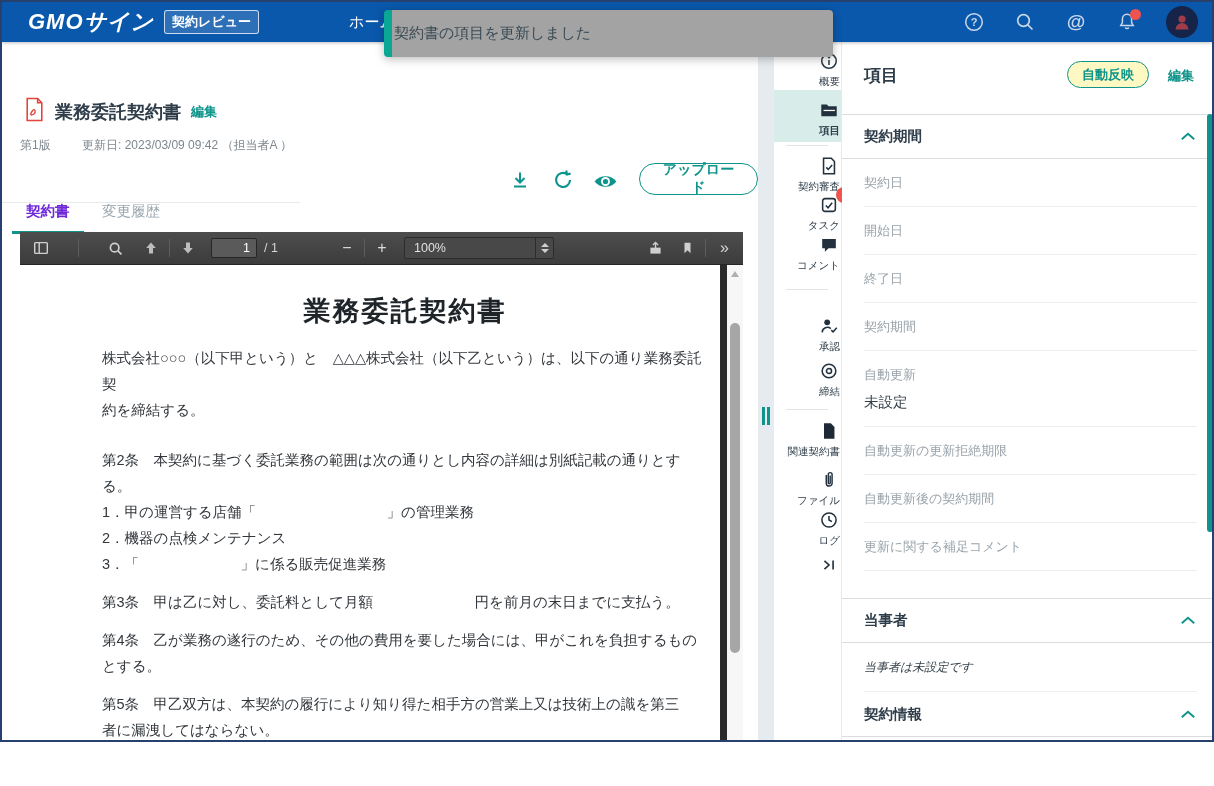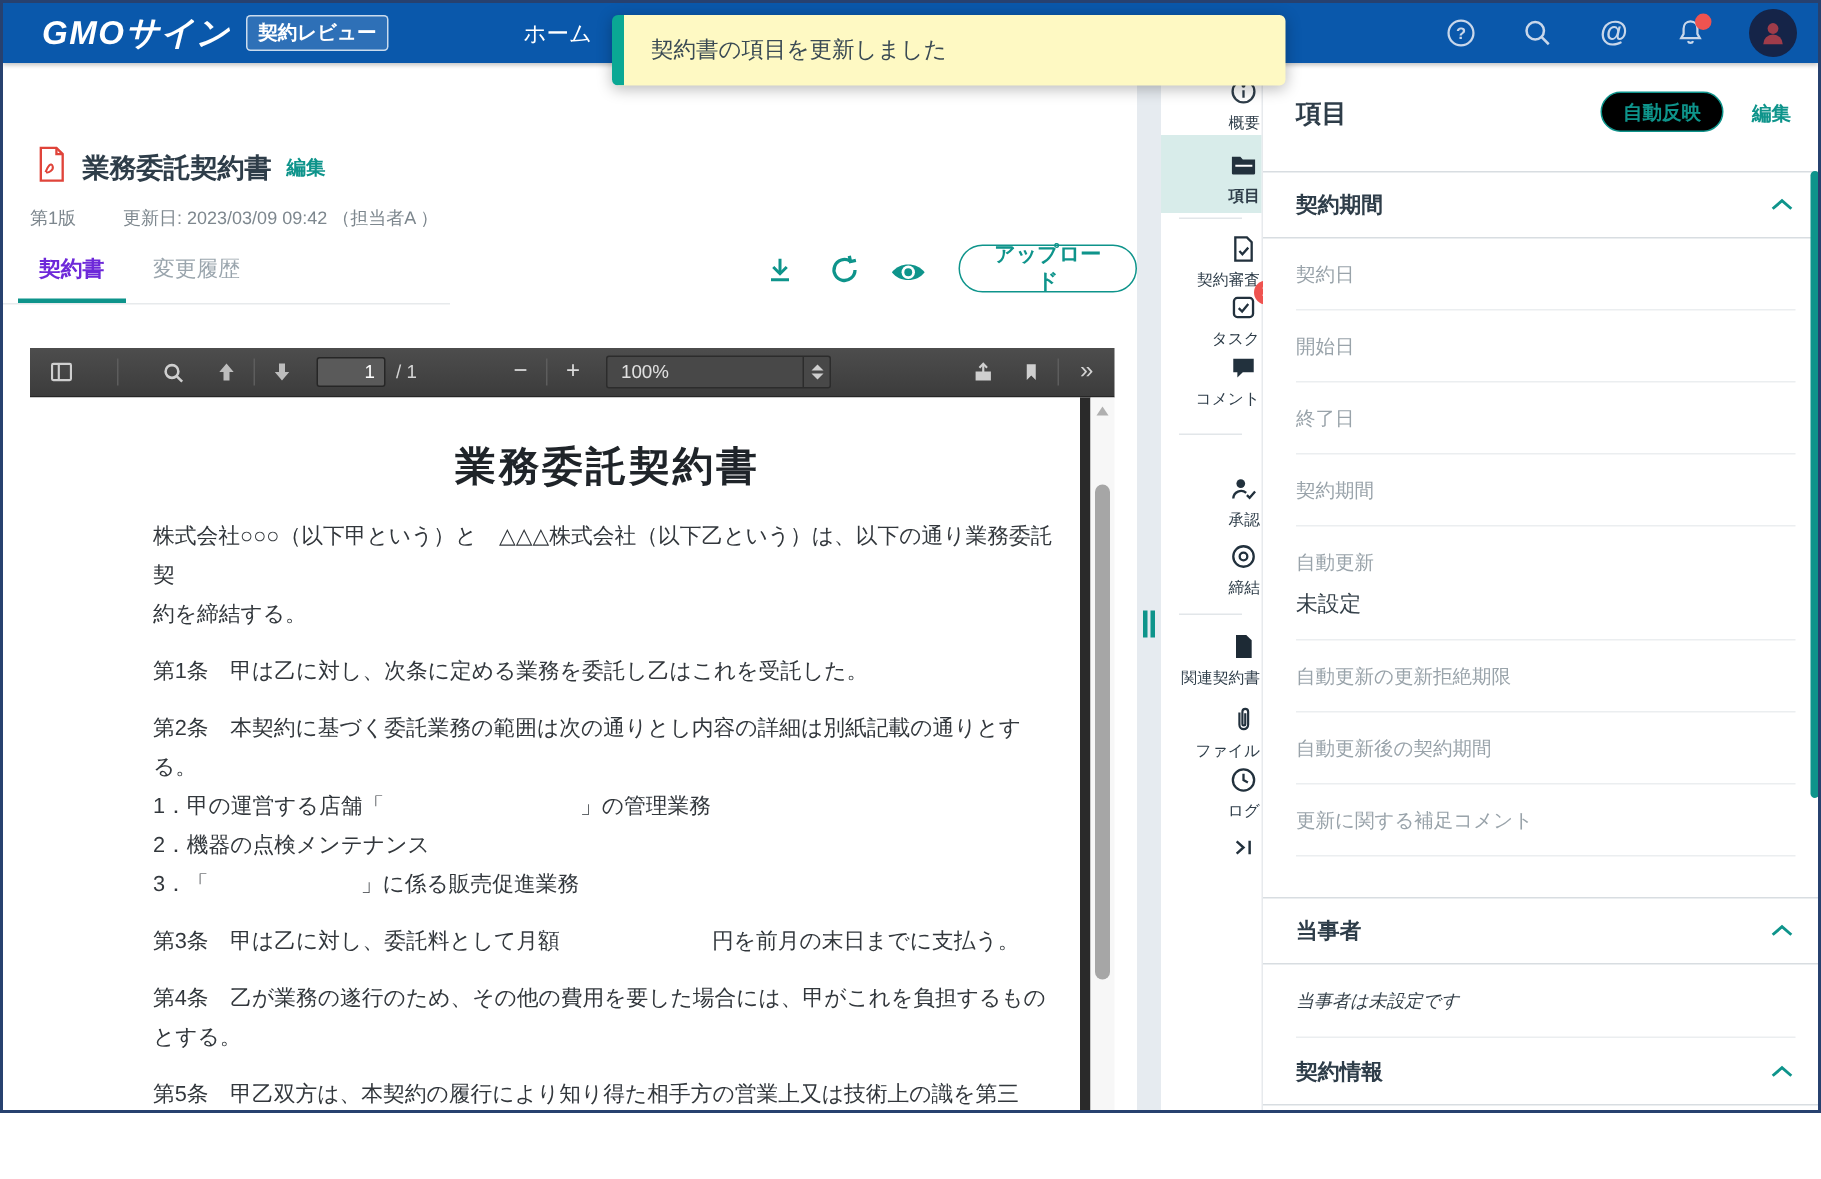--- a/index.html
+++ b/index.html
@@ -15,36 +15,36 @@
   .top-menu { display:flex; margin-left:90px; gap:34px; }
   .top-menu-item { color:#fff; font-size:15px; cursor:pointer; white-space:nowrap; }
   .top-icons { margin-left:auto; display:flex; align-items:center; gap:27px; margin-right:14px; }
   .tico { position:relative; width:24px; height:24px; display:flex; align-items:center; justify-content:center; cursor:pointer; }
   .tico svg { display:block; }
   .at-glyph { color:#c9d7ea; font-size:19px; font-weight:bold; }
   .bell-dot { position:absolute; top:-1px; right:-2px; width:11px; height:11px; border-radius:50%; background:#ef5350; }
   .avatar { width:32px; height:32px; border-radius:50%; background:#152448; display:flex; align-items:center; justify-content:center; cursor:pointer; }
 
   
-  .toast { position:absolute; left:406px; top:8px; width:449px; height:47px; background:#fef9c3; z-index:40;
+  .toast { position:absolute; left:382px; top:8px; width:449px; height:47px; background:#a3a3a3; z-index:40;
            border-radius:4px; box-shadow:0 2px 10px rgba(0,0,0,.28); border-left:8px solid #0aa894;
-           display:flex; align-items:center; padding-left:18px; font-size:15px; color:#3a4a54; }
+           display:flex; align-items:center; padding-left:2px; font-size:15px; color:#3a4a54; }
 
   
   .content { position:absolute; left:0; top:40px; width:756px; height:746px; background:#fff; }
   .doc-title-row { position:absolute; left:22px; top:55px; display:flex; align-items:center; gap:10px; }
   .doc-title { font-size:18px; font-weight:bold; color:#2e3d49; }
   .doc-edit { font-size:13px; font-weight:bold; color:#0e948b; cursor:pointer; }
   .doc-meta { position:absolute; left:18px; top:95px; font-size:12px; color:#7d878e; }
   .doc-meta .ver { margin-right:28px; }
 
   .tabs { position:absolute; left:10px; top:122px; }
   .tab { display:inline-block; padding:6px 14px 10px; font-size:14.5px; cursor:pointer; }
   .tab.active { color:#6d28d9; font-weight:bold; border-bottom:3px solid #0e948b; }
-  .tab.inactive { color:#9aa5ad; }
+  .tab.inactive { color:#9aa5ad;margin-top:32px; }
   .tabs-divider { position:absolute; left:0; right:458px; top:160px; border-top:1px solid #e7eaec; }
 
   .act-ic { position:absolute; width:26px; height:26px; display:flex; align-items:center; justify-content:center; cursor:pointer; }
   .upload-btn { position:absolute; left:637px; top:121px; height:32px; padding:14px 21px; border:1.5px solid #0e948b; border-radius:17px;
                 background:#fff; color:#0e948b; font-size:14px; font-weight:bold; cursor:pointer;
                 display:flex; align-items:center; font-family:Liberation Sans, sans-serif; }
 
   
   .pdf-toolbar { position:absolute; left:18px; top:190px; width:723px; height:33px;
                  background:linear-gradient(#4d4d4d,#3c3c3c); border-bottom:1px solid #262626;
@@ -93,21 +93,21 @@
   .ric { position:relative; width:22px; height:22px; display:flex; align-items:center; justify-content:center; }
   .rail-divider { position:absolute; left:12px; right:13px; border-top:1px solid #e2e6e9; }
   .task-badge { position:absolute; top:-7px; right:-12px; width:16px; height:16px; border-radius:50%; background:#ef5350;
                 color:#fff; font-size:10px; font-weight:bold; line-height:16px; text-align:center; }
 
   
   .panel { position:absolute; left:840px; top:40px; width:374px; height:746px; background:#fff; overflow:hidden; }
   .panel-head { position:relative; height:72px; }
   .panel-title { position:absolute; left:22px; top:22px; font-size:17px; font-weight:bold; color:#2e3d49; }
   .auto-btn { position:absolute; right:67px; top:19px; height:27px; padding:0 14px; border:1.5px solid #0e948b; border-radius:14px;
-              background:#000000; color:#0e948b; font-size:13px; font-weight:bold; cursor:pointer; font-family:inherit; }
+              background:#fef9c3; color:#0e948b; font-size:13px; font-weight:bold; cursor:pointer; font-family:inherit; }
   .panel-edit { position:absolute; right:22px; top:25px; font-size:13px; font-weight:bold; color:#0e948b; cursor:pointer; }
   .sec-head { height:45px; border-top:1px solid #d8dde1; border-bottom:1px solid #d8dde1; display:flex; align-items:center;
               justify-content:space-between; padding:0 20px 0 22px; font-size:14.5px; font-weight:bold; color:#2e3d49; cursor:pointer; }
   .field { margin:0 19px 0 22px; padding:15px 0 14px; border-bottom:1px solid #ebeef0; }
   .field.last { border-bottom:none; }
   .f-label { font-size:13px; color:#99a3aa; }
   .f-value { font-size:14.5px; color:#333f48; margin-top:9px; }
   .empty-row { margin:0 19px 0 22px; padding:16px 0 15px; border-bottom:1px solid #ebeef0; font-size:12px; color:#333f48;font-style:italic; }
   .sec-gap { height:27px; }
   .panel-scroll { position:absolute; right:3px; top:72px; width:6px; height:418px; background:#0e948b; border-radius:3px; cursor:pointer; }
@@ -264,21 +264,20 @@
         <span class="chev2 ptb-btn">»</span>
       </div>
     </div>
 
     <div class="pdf-page">
       <div class="pdf-text">
         <div class="pdf-doc-title">業務委託契約書</div>
         <div class="pl">株式会社○○○（以下甲という）と　△△△株式会社（以下乙という）は、以下の通り業務委託契</div>
         <div class="pl">約を締結する。</div>
         <div class="pgap"></div>
-        <div class="pl">第1条　甲は乙に対し、次条に定める業務を委託し乙はこれを受託した。</div>
         <div class="pgap"></div>
         <div class="pl">第2条　本契約に基づく委託業務の範囲は次の通りとし内容の詳細は別紙記載の通りとす</div>
         <div class="pl">る。</div>
         <div class="pl">1．甲の運営する店舗「　　　　　　　　　」の管理業務</div>
         <div class="pl">2．機器の点検メンテナンス</div>
         <div class="pl">3．「　　　　　　　」に係る販売促進業務</div>
         <div class="pgap"></div>
         <div class="pl">第3条　甲は乙に対し、委託料として月額　　　　　　　円を前月の末日までに支払う。</div>
         <div class="pgap"></div>
         <div class="pl">第4条　乙が業務の遂行のため、その他の費用を要した場合には、甲がこれを負担するもの</div>

